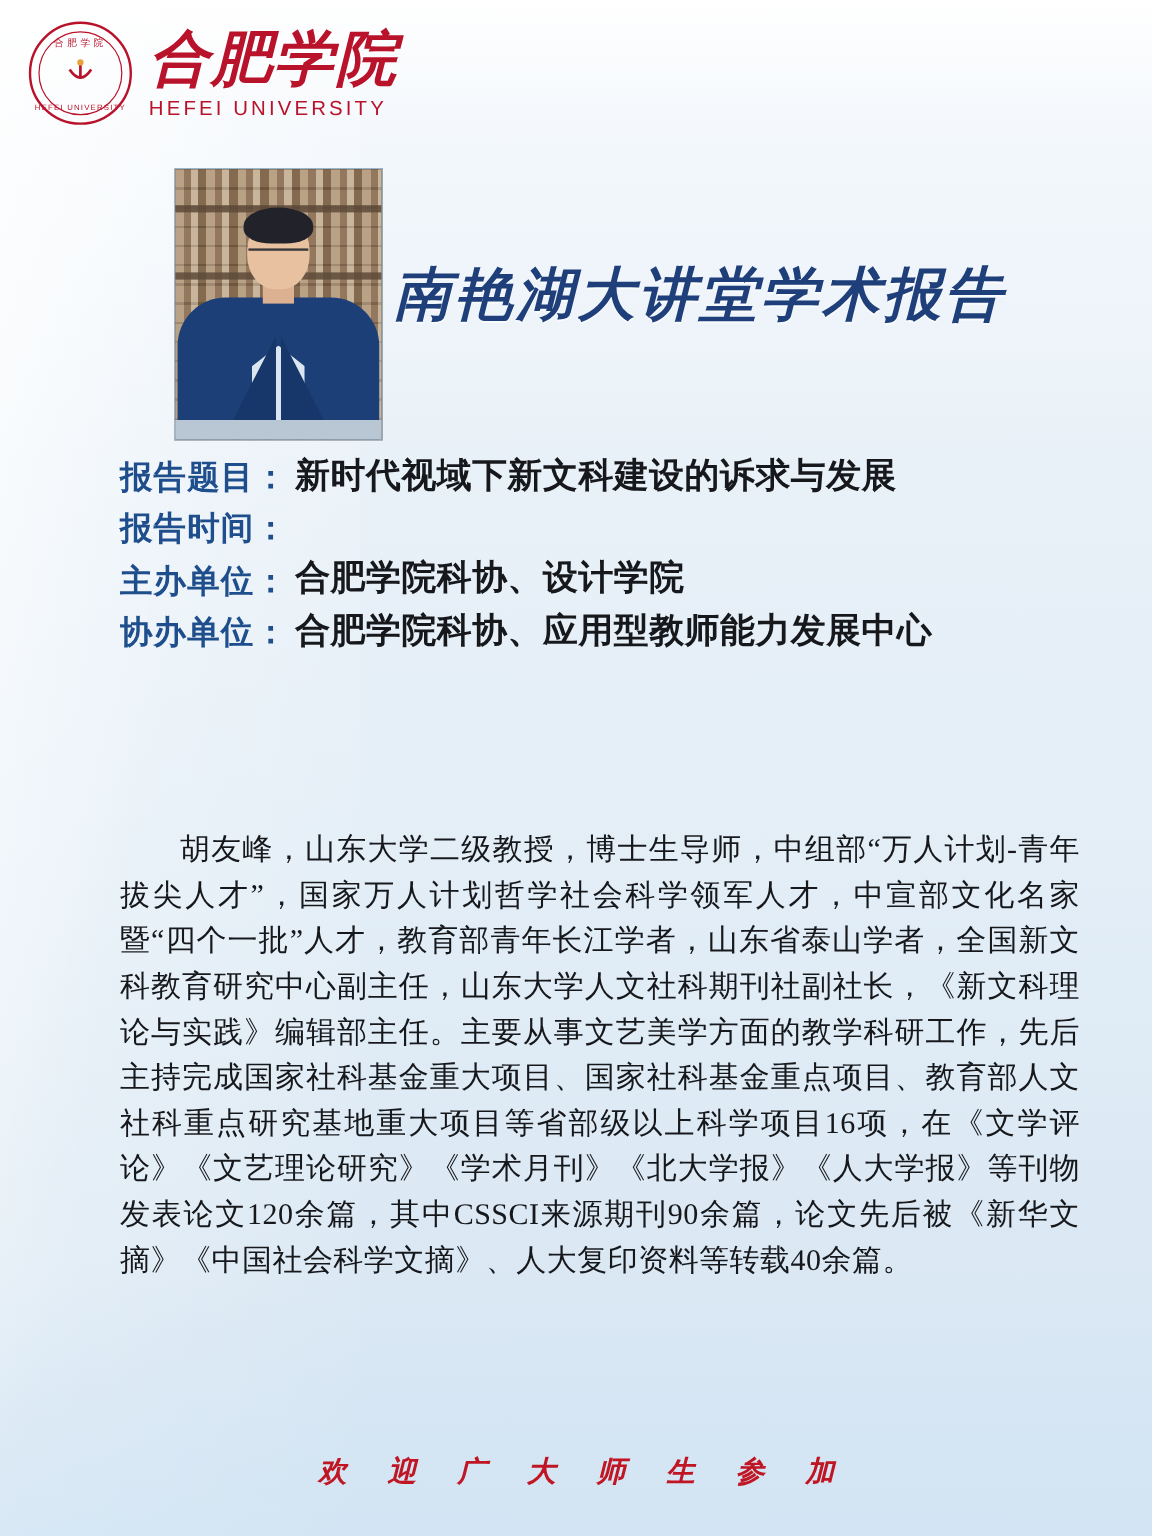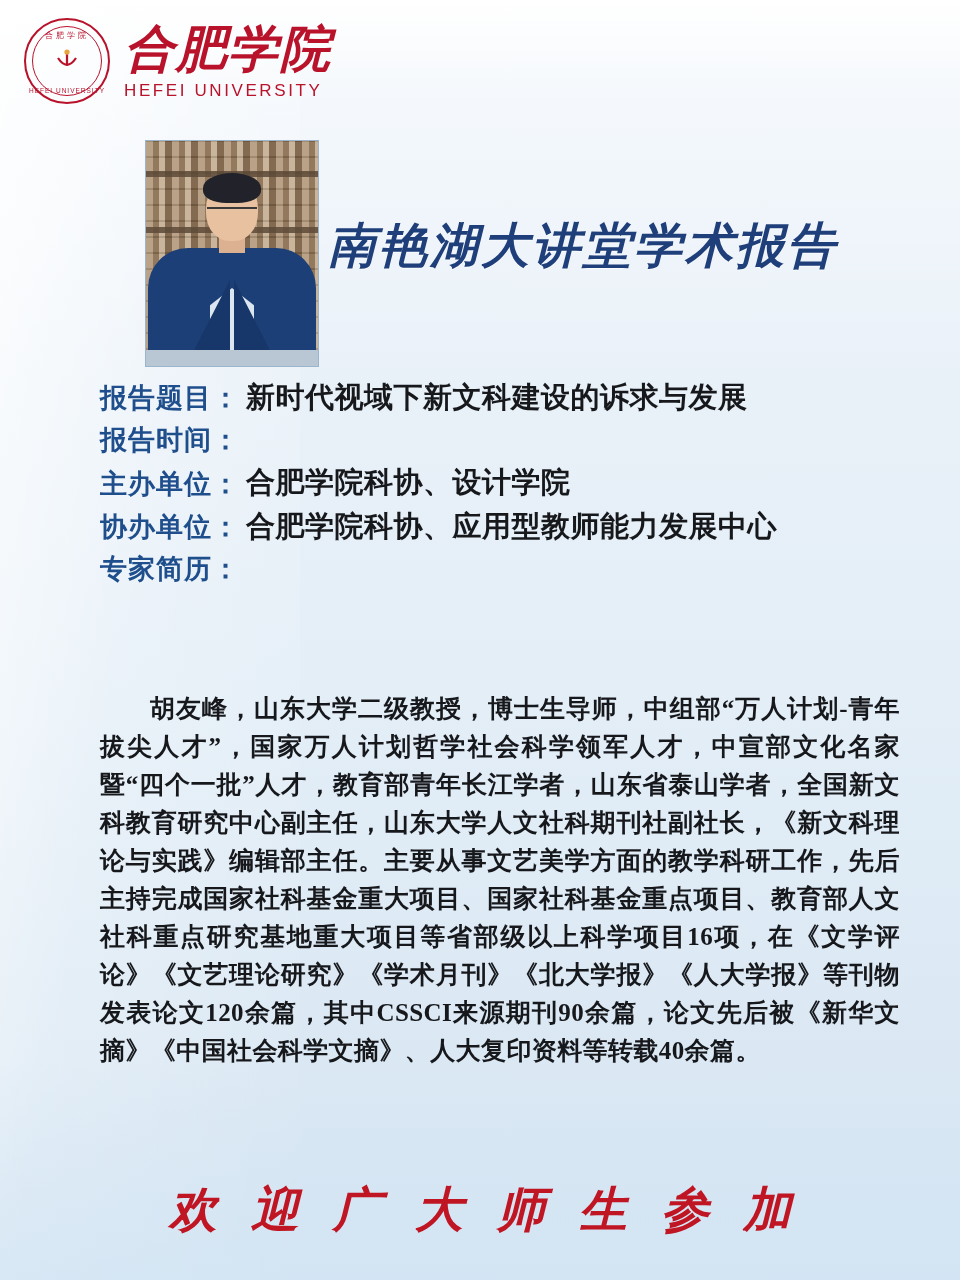--- a/index.html
+++ b/index.html
@@ -277,34 +277,34 @@
     left: 100px;
     top: 690px;
     width: 800px;
     font-size: 25px;
     line-height: 1.52;
     color: #16181c;
     text-align: justify;
     text-justify: inter-ideograph;
     text-indent: 2em;
     font-family: "Liberation Serif", "DejaVu Serif", serif;
-    font-weight: bold;
+    font-weight: normal;
     letter-spacing: 0.4px;
     z-index: 3;
   }
 
   
   .welcome {
     position: absolute;
     left: 0;
     right: 0;
     bottom: 38px;
     text-align: center;
     color: #c01523;
-    font-size: 48px;
+    font-size: 24px;
     font-family: "Liberation Serif", "DejaVu Serif", serif;
     font-weight: bold;
     font-style: italic;
     letter-spacing: 34px;
     text-indent: 34px;
     z-index: 3;
   }
 </style>
 </head>
 <body>
@@ -355,23 +355,19 @@
       <span class="info-label">报告时间：</span>
     </div>
     <div class="info-row">
       <span class="info-label">主办单位：</span>
       <span class="info-value">合肥学院科协、设计学院</span>
     </div>
     <div class="info-row">
       <span class="info-label">协办单位：</span>
       <span class="info-value">合肥学院科协、应用型教师能力发展中心</span>
     </div>
-    <div class="info-row">
-      <span class="info-label">专家简历：</span>
-      <span class="info-value"></span>
-    </div>
   </div>
 
   <div class="bio">胡友峰，山东大学二级教授，博士生导师，中组部“万人计划-青年拔尖人才”，国家万人计划哲学社会科学领军人才，中宣部文化名家暨“四个一批”人才，教育部青年长江学者，山东省泰山学者，全国新文科教育研究中心副主任，山东大学人文社科期刊社副社长，《新文科理论与实践》编辑部主任。主要从事文艺美学方面的教学科研工作，先后主持完成国家社科基金重大项目、国家社科基金重点项目、教育部人文社科重点研究基地重大项目等省部级以上科学项目16项，在《文学评论》《文艺理论研究》《学术月刊》《北大学报》《人大学报》等刊物发表论文120余篇，其中CSSCI来源期刊90余篇，论文先后被《新华文摘》《中国社会科学文摘》、人大复印资料等转载40余篇。</div>
 
   <div class="welcome">欢迎广大师生参加</div>
 
 </div>
 
 </body></html>

